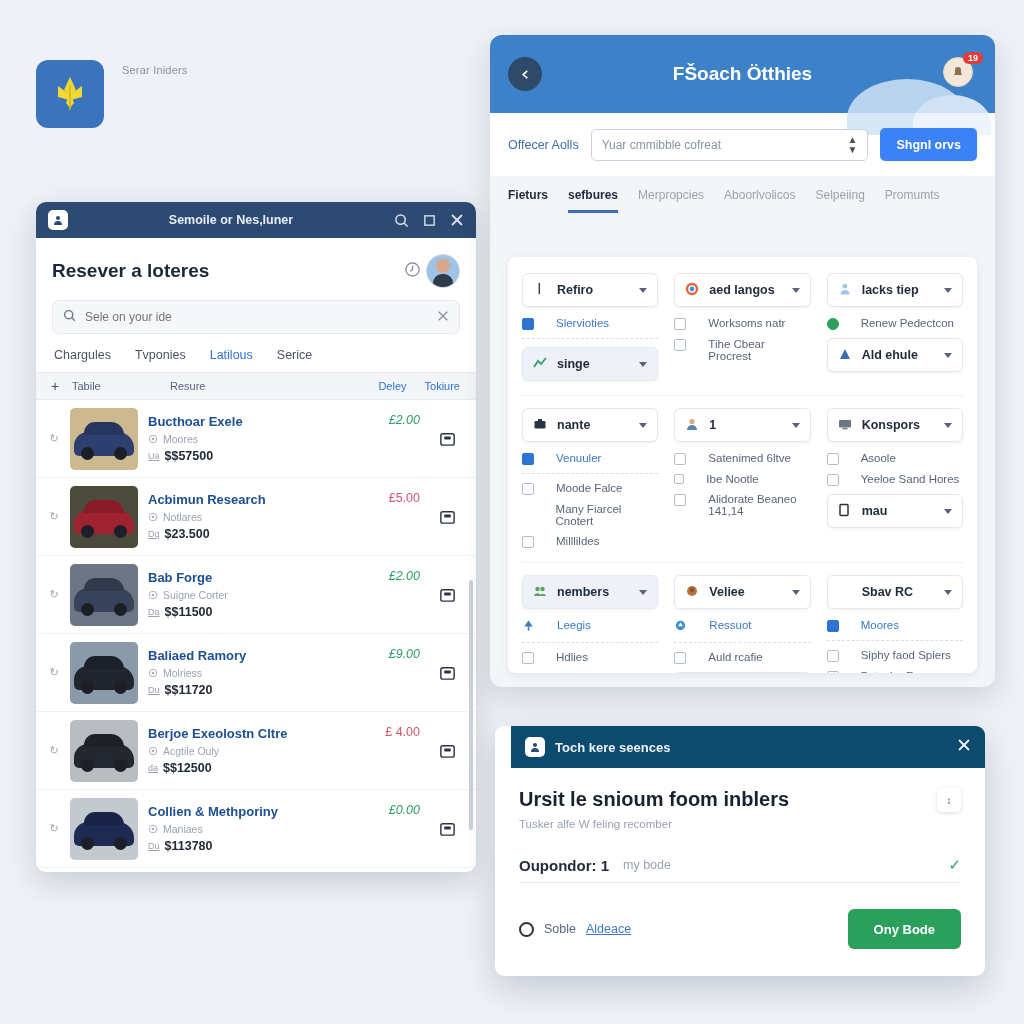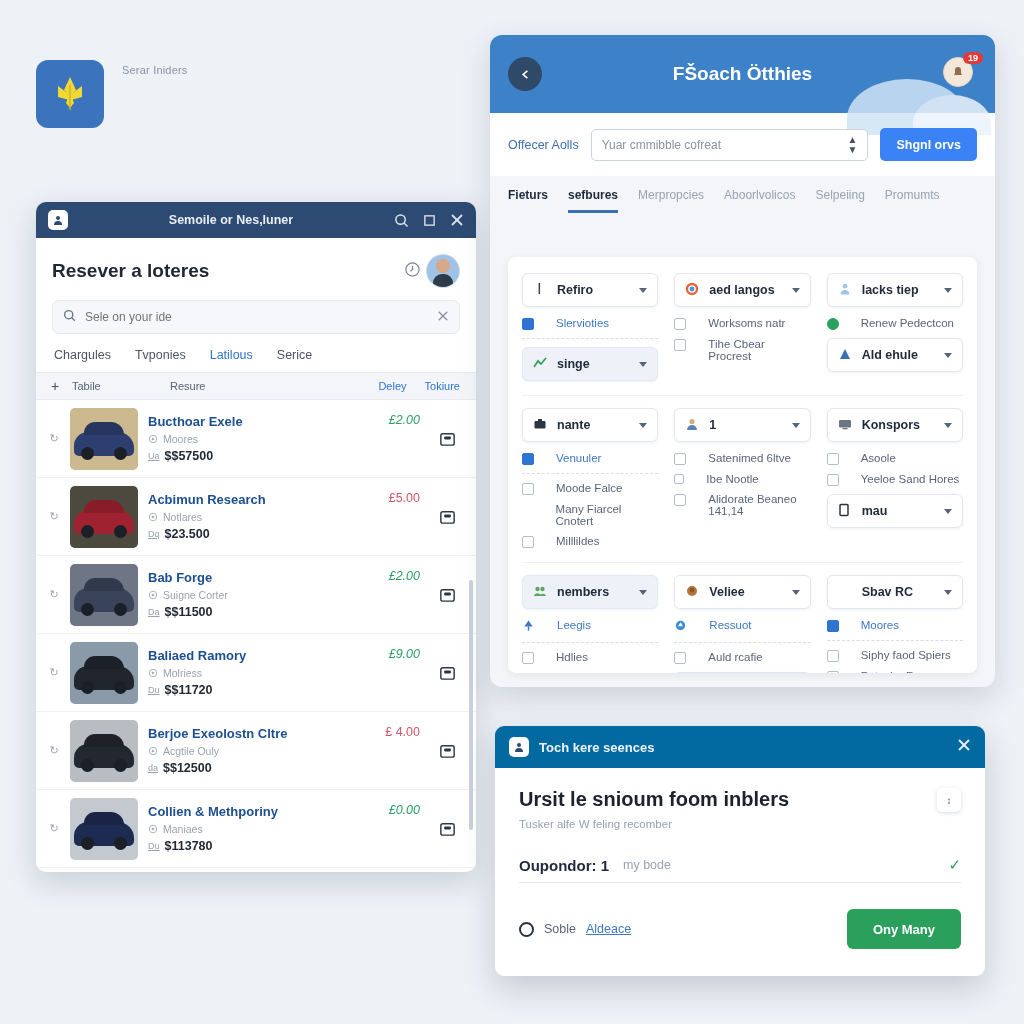--- a/index.html
+++ b/index.html
@@ -178,21 +178,21 @@
   .hr { border-top:1px solid #eef1f5; margin:14px 0 12px 0; }
   .dot { width:12px;height:12px;border-radius:50%;background:#8c97a8;flex:none;margin-top:1px; }
 
   
   .dialog {
     position:absolute; left:495px; top:726px; width:490px; height:250px;
     background:#fff; border-radius:9px; overflow:hidden;
     box-shadow: 0 12px 32px rgba(30,45,75,.2);
   }
   .dlg-bar {
-    height:42px; background:#0369a1; display:flex; align-items:center; gap:10px; padding:0 14px; color:#eef3fa;
+    height:42px; background:#0c4a6e; display:flex; align-items:center; gap:10px; padding:0 14px; color:#eef3fa;margin-left:16px;
   }
   .dlg-bar .ic { width:20px;height:20px;border-radius:5px;background:#fff;display:flex;align-items:center;justify-content:center;flex:none;}
   .dlg-bar .ttl { flex:1; font-size:13px; font-weight:bold; filter: blur(.25px); }
   .dlg-body { padding: 20px 24px 0 24px; }
   .dlg-h { display:flex; align-items:flex-start; }
   .dlg-h h3 { font-size:20px; font-weight:bold; color:#1a2230; flex:1; filter: blur(.2px); }
   .stepper { width:24px;height:24px;border-radius:5px;background:#fff;box-shadow:0 1px 4px rgba(40,55,85,.18);display:flex;align-items:center;justify-content:center;color:#3a4456;font-size:10px;}
   .dlg-sub { font-size:11.5px; color:#98a1af; margin-top:6px; filter: blur(.4px); }
   .field { display:flex; align-items:center; gap:14px; margin-top:26px; border-bottom:1px solid #e6eaf0; padding-bottom:8px; }
   .field .k { font-size:15px; font-weight:bold; color:#1f2a3a; filter: blur(.25px); }
@@ -793,17 +793,17 @@
         <div class="k">Oupondor: 1</div>
         <div class="v">my bode</div>
         <span class="check">✓</span>
       </div>
     </div>
     <div class="dlg-foot">
       <div class="radio"></div>
       <div class="rl">Soble</div>
       <div class="rlink">Aldeace</div>
       <div class="spacer"></div>
-      <button class="ok-btn">Ony Many</button>
+      <button class="ok-btn">Ony Bode</button>
     </div>
   </div>
 
 </div>
 
 </body></html>

